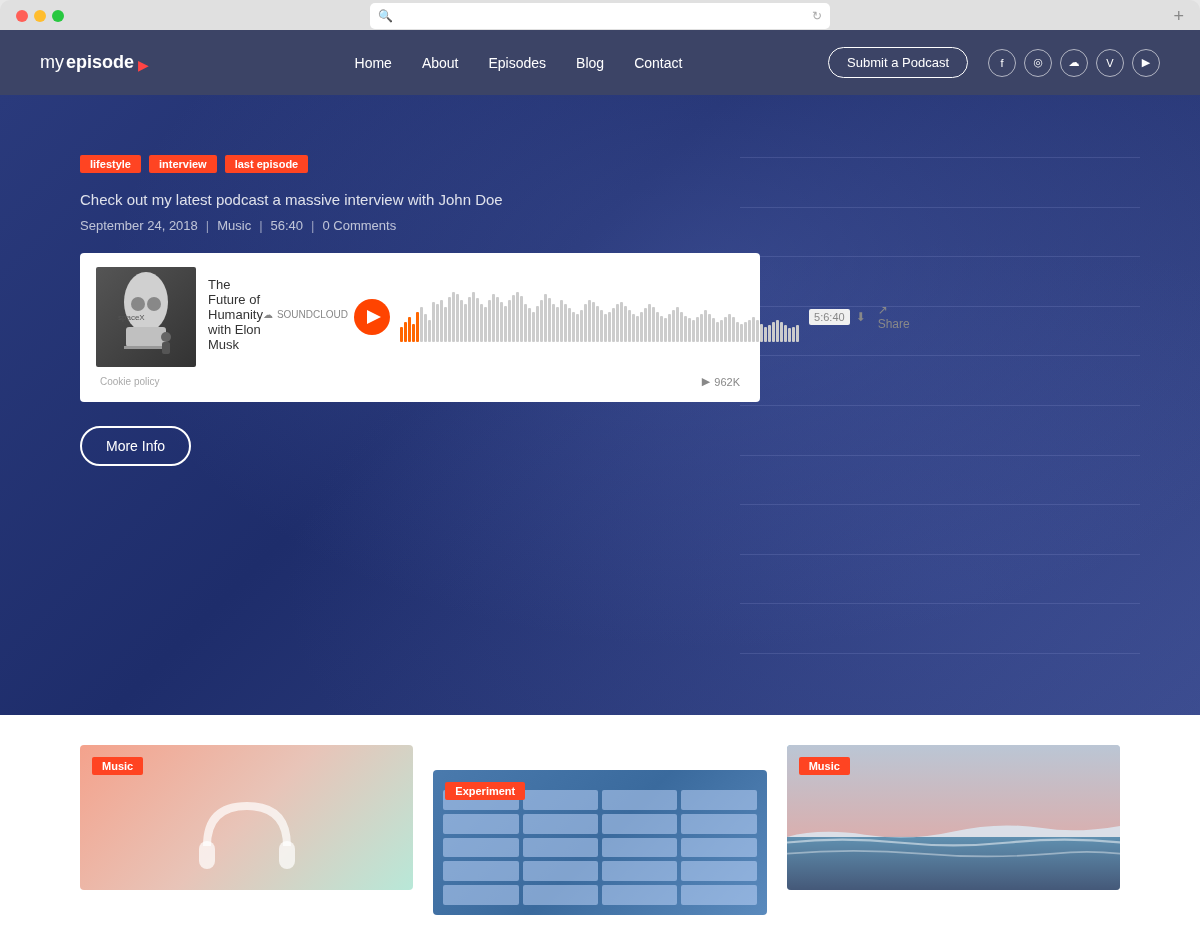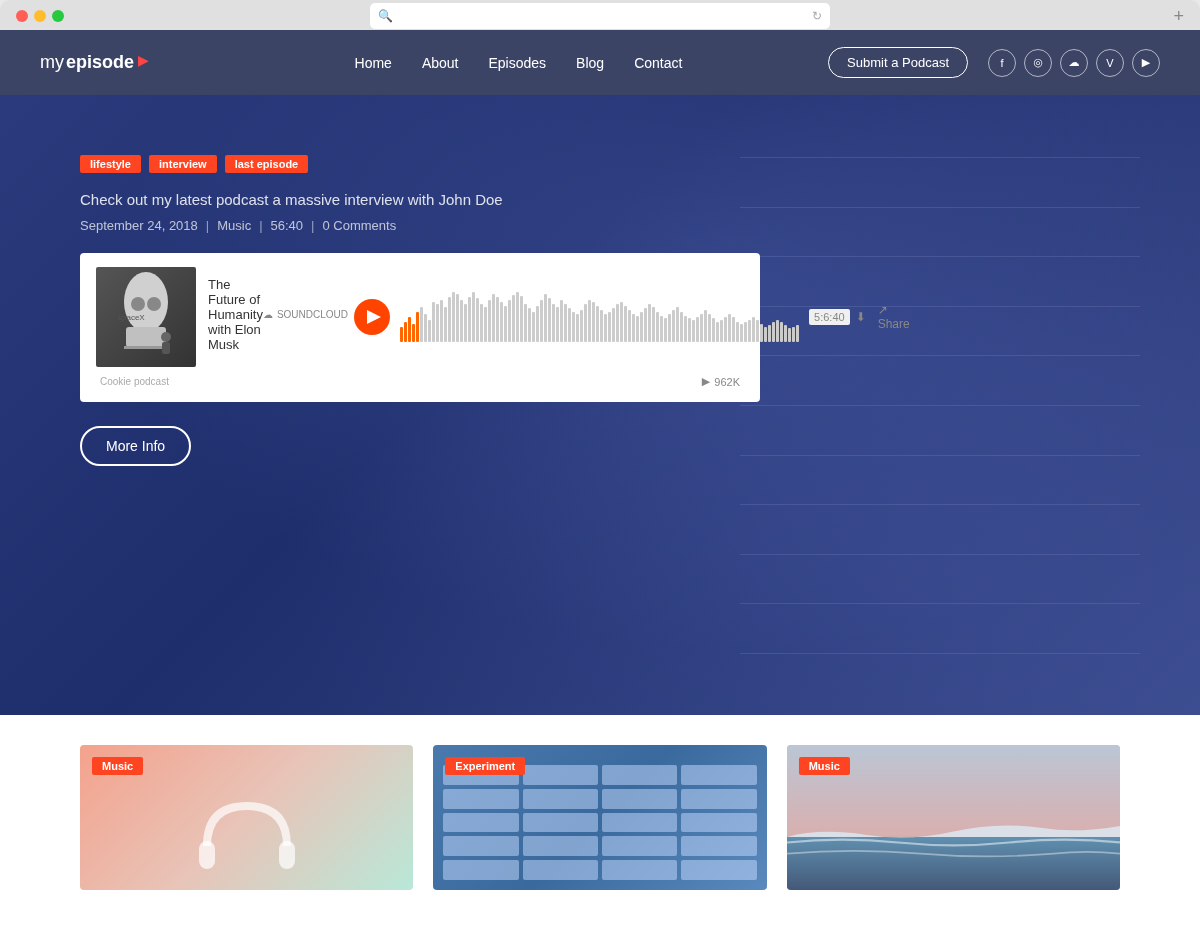--- a/index.html
+++ b/index.html
@@ -50,21 +50,21 @@
     
     .navbar {
       background: rgba(30, 40, 80, 0.85);
       display: flex;
       align-items: center;
       padding: 0 40px;
       height: 65px;
       position: relative;
       z-index: 10;
     }
-    .logo { display: flex; align-items: flex-start; gap: 2px; margin-right: 60px; }
+    .logo { display: flex; align-items: flex-end; gap: 2px; margin-right: 60px; }
     .logo-my { color: white; font-size: 18px; font-weight: 300; }
     .logo-podcast { color: white; font-size: 18px; font-weight: 700; }
     .logo-arrow { color: #ff4444; font-size: 14px; margin-left: 2px; }
     .nav-links { display: flex; gap: 30px; flex: 1; justify-content: center; }
     .nav-link { color: white; text-decoration: none; font-size: 14px; font-weight: 400; cursor: pointer; }
     .nav-right { display: flex; align-items: center; gap: 20px; }
     .submit-btn {
       border: 1.5px solid white;
       background: transparent;
       color: white;
@@ -209,21 +209,21 @@
 
     
     .cards-section {
       background: white;
       flex: 1;
       padding: 30px 80px 0;
     }
     .cards-grid { display: flex; gap: 20px; }
     .card { flex: 1; border-radius: 4px; overflow: hidden; position: relative; height: 145px; }
     .card-1 { background: linear-gradient(135deg, #f4a28c 0%, #e8c4b8 50%, #b8e8d8 100%); }
-    .card-2 { background: linear-gradient(135deg, #4a7aad 0%, #3a6a9d 50%, #5a8abd 100%); }
+    .card-2 { background: linear-gradient(135deg, #4a7aad 0%, #3a6a9d 50%, #5a8abd 100%); margin-top: 25px; }
     .card-3 { background: linear-gradient(135deg, #8ab4d4 0%, #c8d8e8 50%, #a8c4d4 100%); }
     .card-badge {
       position: absolute;
       top: 12px;
       left: 12px;
       background: #ff4422;
       color: white;
       font-size: 11px;
       font-weight: 600;
       padding: 3px 10px;
@@ -455,21 +455,21 @@
                 </div>
                 <div class="player-bottom">
                   <div class="player-actions">
                     <span class="player-action">⬇</span>
                     <span class="player-action">↗ Share</span>
                   </div>
                 </div>
               </div>
             </div>
             <div style="display:flex; justify-content:space-between; align-items:center; padding: 0 4px;">
-              <span class="cookie-policy" style="position:static;">Cookie podcast</span>
+              <span class="cookie-policy" style="position:static;">Cookie policy</span>
               <div class="play-count">
                 <span>▶</span>
                 <span>962K</span>
               </div>
             </div>
           </div>
 
           <button class="more-info-btn">More Info</button>
         </div>
       </div>

